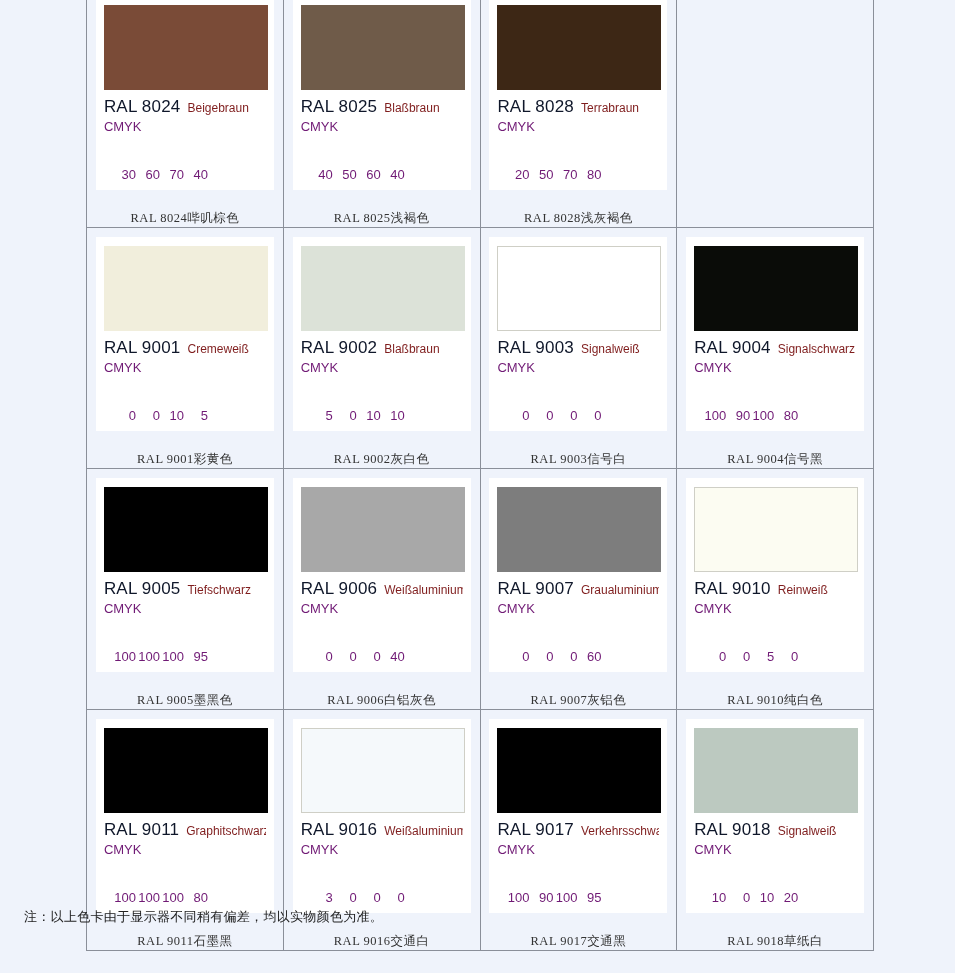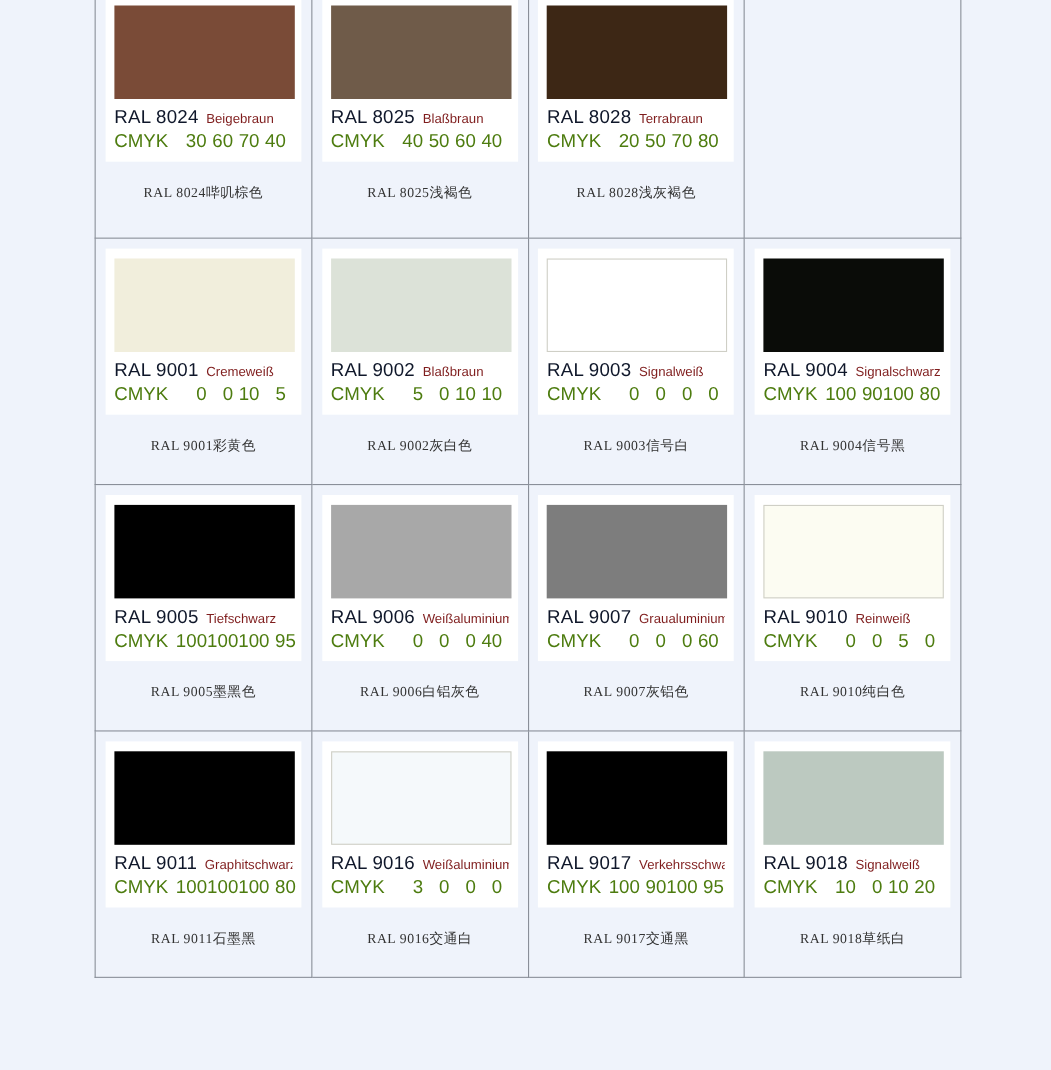--- a/index.html
+++ b/index.html
@@ -68,23 +68,24 @@
     color:#7f1d1d;
     margin-left:7px;
     overflow:hidden;
     text-overflow:clip;
   }
 
   .cmykline{
     display:flex;
     align-items:baseline;
     margin-top:2px;
-    font-size:17px;
-    color:#4d7c0f;
+    font-size:13px;
+    color:#701a75;
     width:100%;
+    flex-direction:column;
   }
   .cmyklabel{width:48px;flex:0 0 48px;}
   .cmykvals{
     flex:1;
     display:flex;
     justify-content:center;
     padding-left:8px;
     padding-right:2px;
   }
   .cmykvals span{
@@ -461,14 +462,15 @@
               </div>
             </div>
             <div class="cnlabel">RAL 9018草纸白</div>
           </div>
         </td>
       </tr>
 
     </tbody>
   </table>
 
+  <div class="footnote">注：以上色卡由于显示器不同稍有偏差，均以实物颜色为准。</div>
 
 </div>
 
 </body></html>

